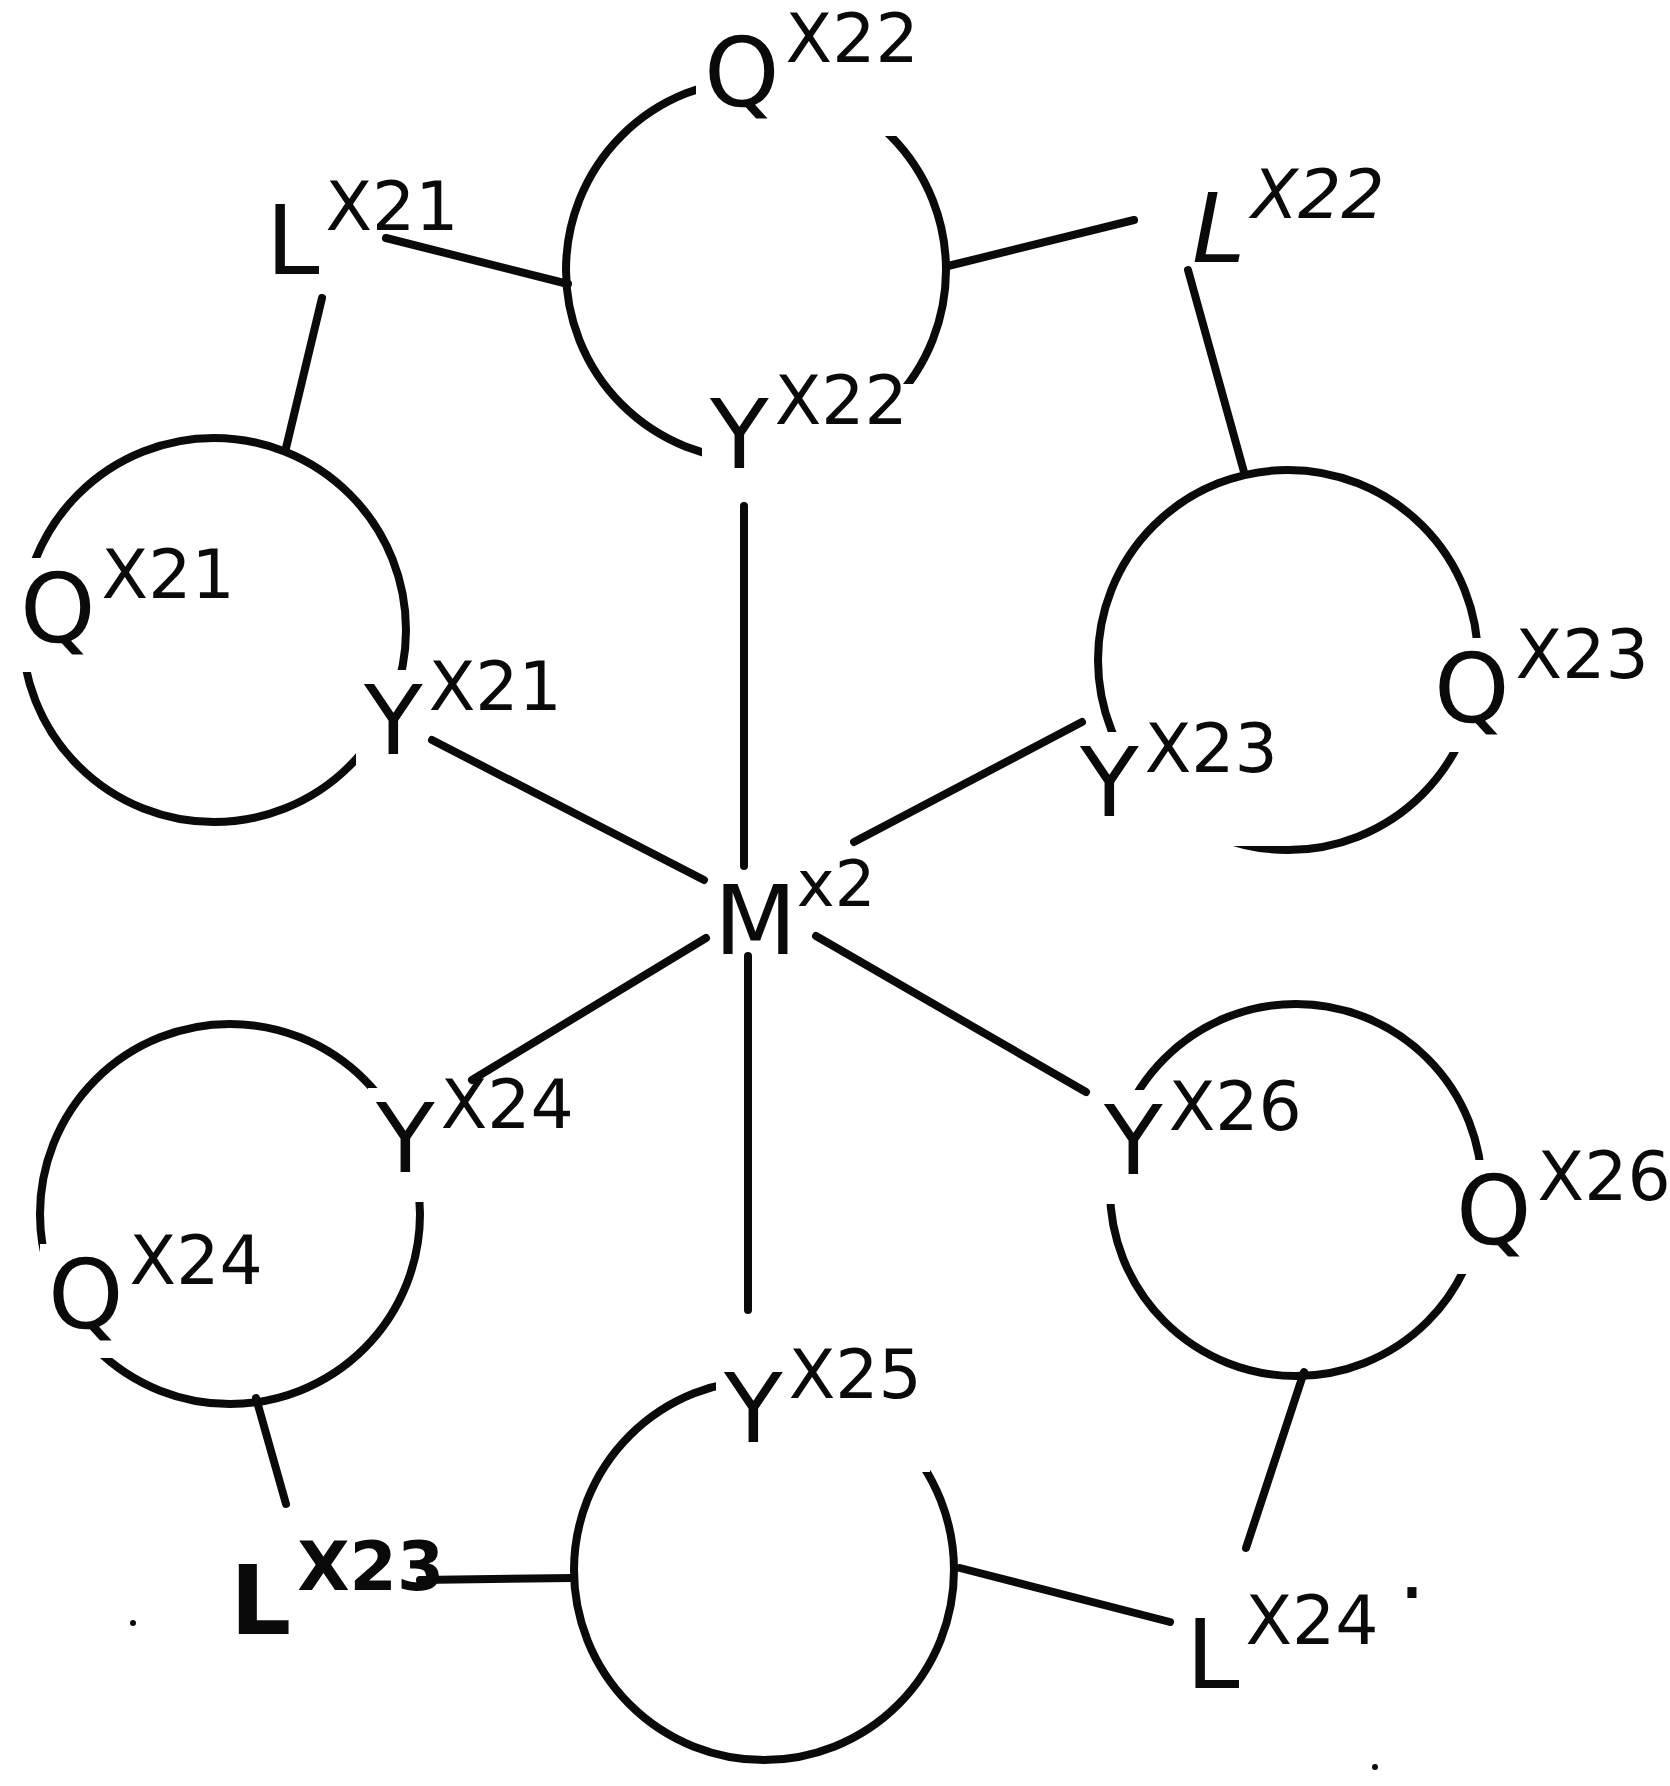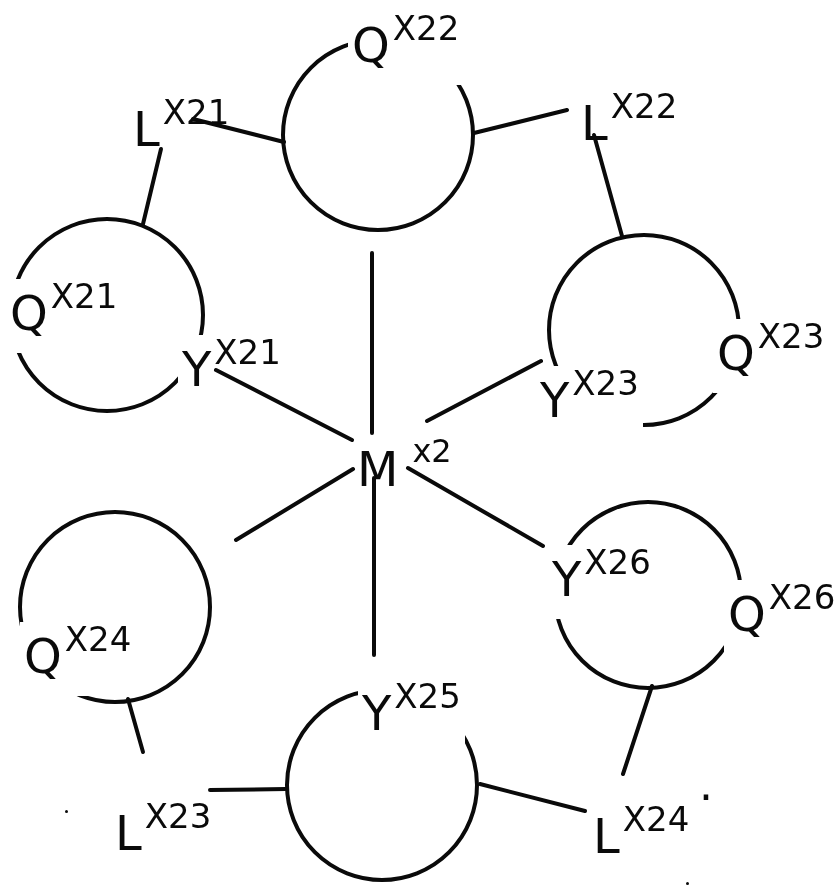--- a/index.html
+++ b/index.html
@@ -22,36 +22,36 @@
     top: 0;
     width: 835px;
     height: 893px;
   }
   #arc-layer  { z-index: 1; }
   #line-layer { z-index: 3; }
   .lbl {
     position: absolute;
     z-index: 2;
     font-size: 48px;
-    line-height: 69px;
+    line-height: 52px;
     white-space: nowrap;
     background: #ffffff;
     padding: 0 4px;
     letter-spacing: 0px;
   }
   .lbl .sup {
     font-size: 34px;
     position: relative;
     top: -22px;
     margin-left: 3px;
   }
   .lbl.center-m .sup {
     font-size: 32px;
     top: -24px;
-    margin-left: 14px;
+    margin-left: 0;
   }
   .mark {
     position: absolute;
     z-index: 2;
     font-size: 44px;
     line-height: 44px;
   }
   .speck {
     position: absolute;
     z-index: 2;
@@ -70,31 +70,33 @@
       <circle cx="107" cy="315" r="96"></circle>
       <circle cx="644" cy="330" r="95"></circle>
       <circle cx="115" cy="607" r="95"></circle>
       <circle cx="382" cy="785" r="95"></circle>
       <circle cx="648" cy="595" r="93"></circle>
     </g>
   </svg>
 
   <div class="lbl" style="left:348px; top:11px;"><span>Q</span><span class="sup">X22</span></div>
   <div class="lbl" style="left:129px; top:95px;text-align:right;"><span>L</span><span class="sup">X21</span></div>
-  <div class="lbl" style="left:577px; top:89px;"><span>L</span><span class="sup">X22</span></div>
+  <div class="lbl" style="left:592px; top:89px;font-style:italic;"><span>L</span><span class="sup">X22</span></div>
   <div class="lbl" style="left:6px;   top:279px;"><span>Q</span><span class="sup">X21</span></div>
+  <div class="lbl" style="left:351px; top:192px;"><span>Y</span><span class="sup">X22</span></div>
   <div class="lbl" style="left:178px; top:335px;"><span>Y</span><span class="sup">X21</span></div>
   <div class="lbl" style="left:536px; top:366px;"><span>Y</span><span class="sup">X23</span></div>
   <div class="lbl" style="left:713px; top:319px;"><span>Q</span><span class="sup">X23</span></div>
   <div class="lbl center-m" style="left:353px; top:435px;"><span>M</span><span class="sup">x2</span></div>
+  <div class="lbl" style="left:184px; top:544px;"><span>Y</span><span class="sup">X24</span></div>
   <div class="lbl" style="left:20px;   top:622px;"><span>Q</span><span class="sup">X24</span></div>
   <div class="lbl" style="left:548px; top:545px;"><span>Y</span><span class="sup">X26</span></div>
   <div class="lbl" style="left:724px; top:580px;"><span>Q</span><span class="sup">X26</span></div>
   <div class="lbl" style="left:358px; top:679px;"><span>Y</span><span class="sup">X25</span></div>
-  <div class="lbl" style="left:111px; top:799px;"><span>L</span><span class="sup">X23</span></div>
+  <div class="lbl" style="left:111px; top:775px;font-weight:bold;"><span>L</span><span class="sup">X23</span></div>
   <div class="lbl" style="left:589px; top:802px;"><span>L</span><span class="sup">X24</span></div>
 
   <span class="mark" style="left:699px; top:763px;">.</span>
   <div class="speck" style="left:65px;  top:810px; width:3px; height:3px;"></div>
   <div class="speck" style="left:686px; top:882px; width:3px; height:3px;"></div>
 
   <svg class="layer" id="line-layer" viewBox="0 0 835 893">
     <g fill="none" stroke="#0a0a0a" stroke-width="4" stroke-linecap="round">
       <line x1="372" y1="433" x2="372" y2="253"></line>
       <line x1="374" y1="478" x2="374" y2="655"></line>

